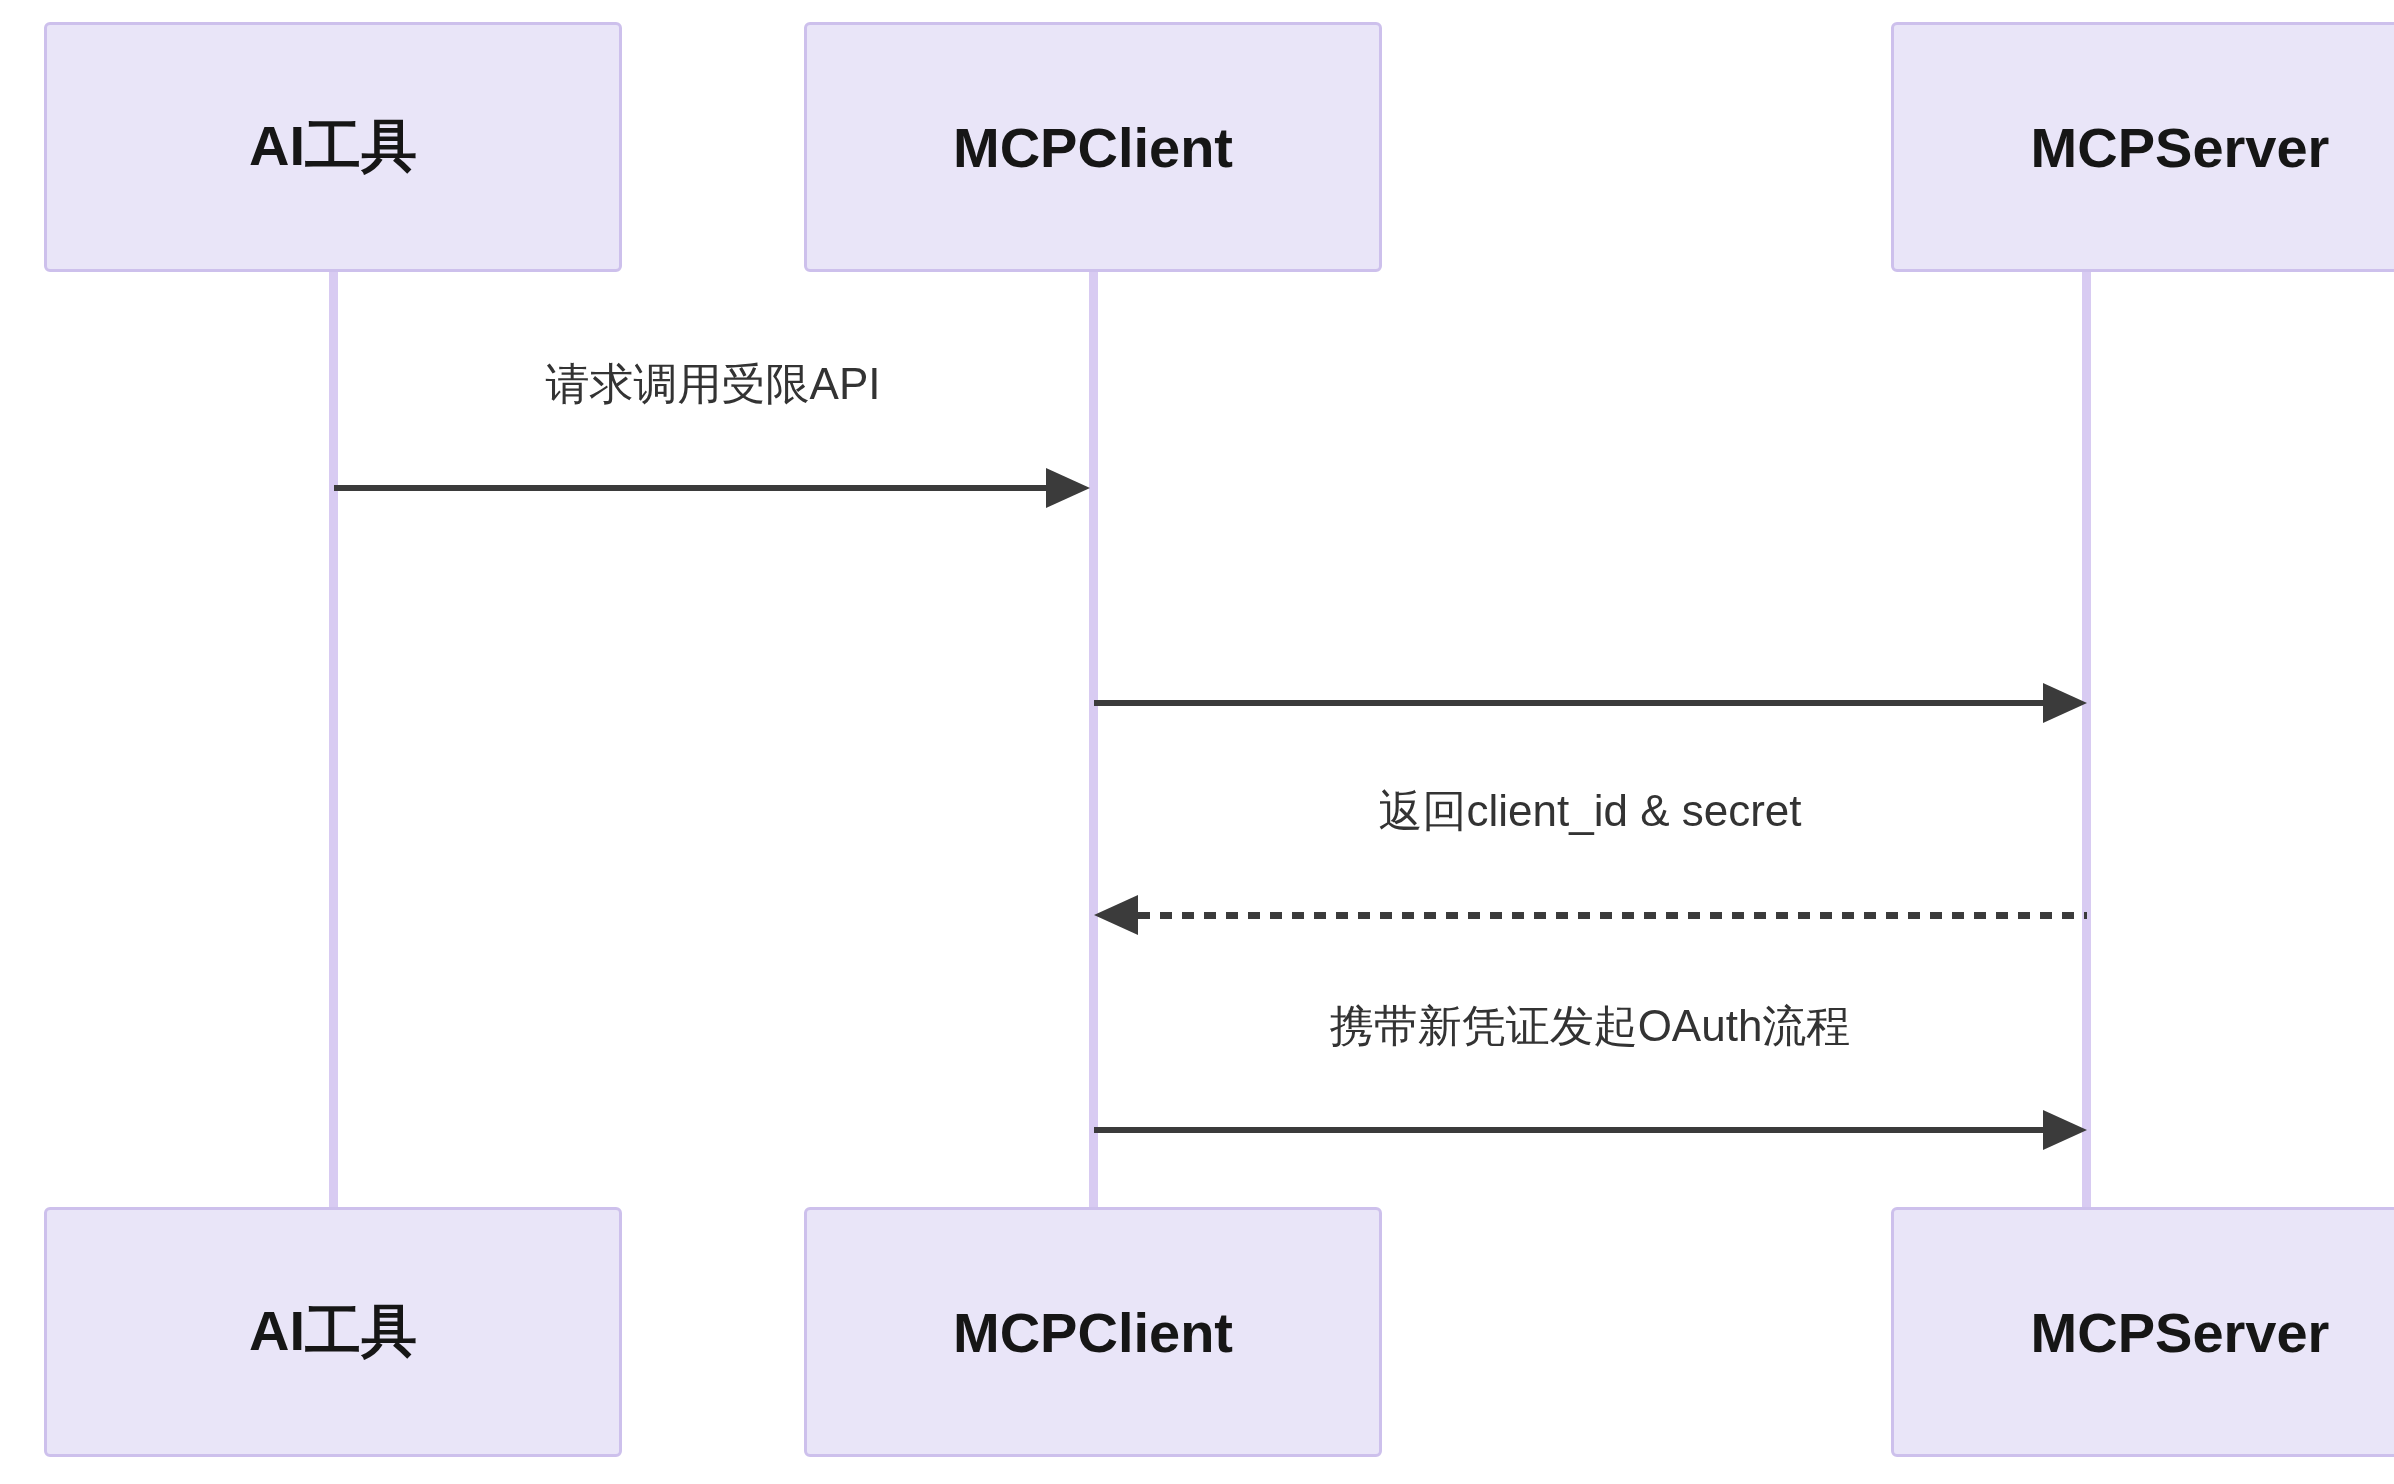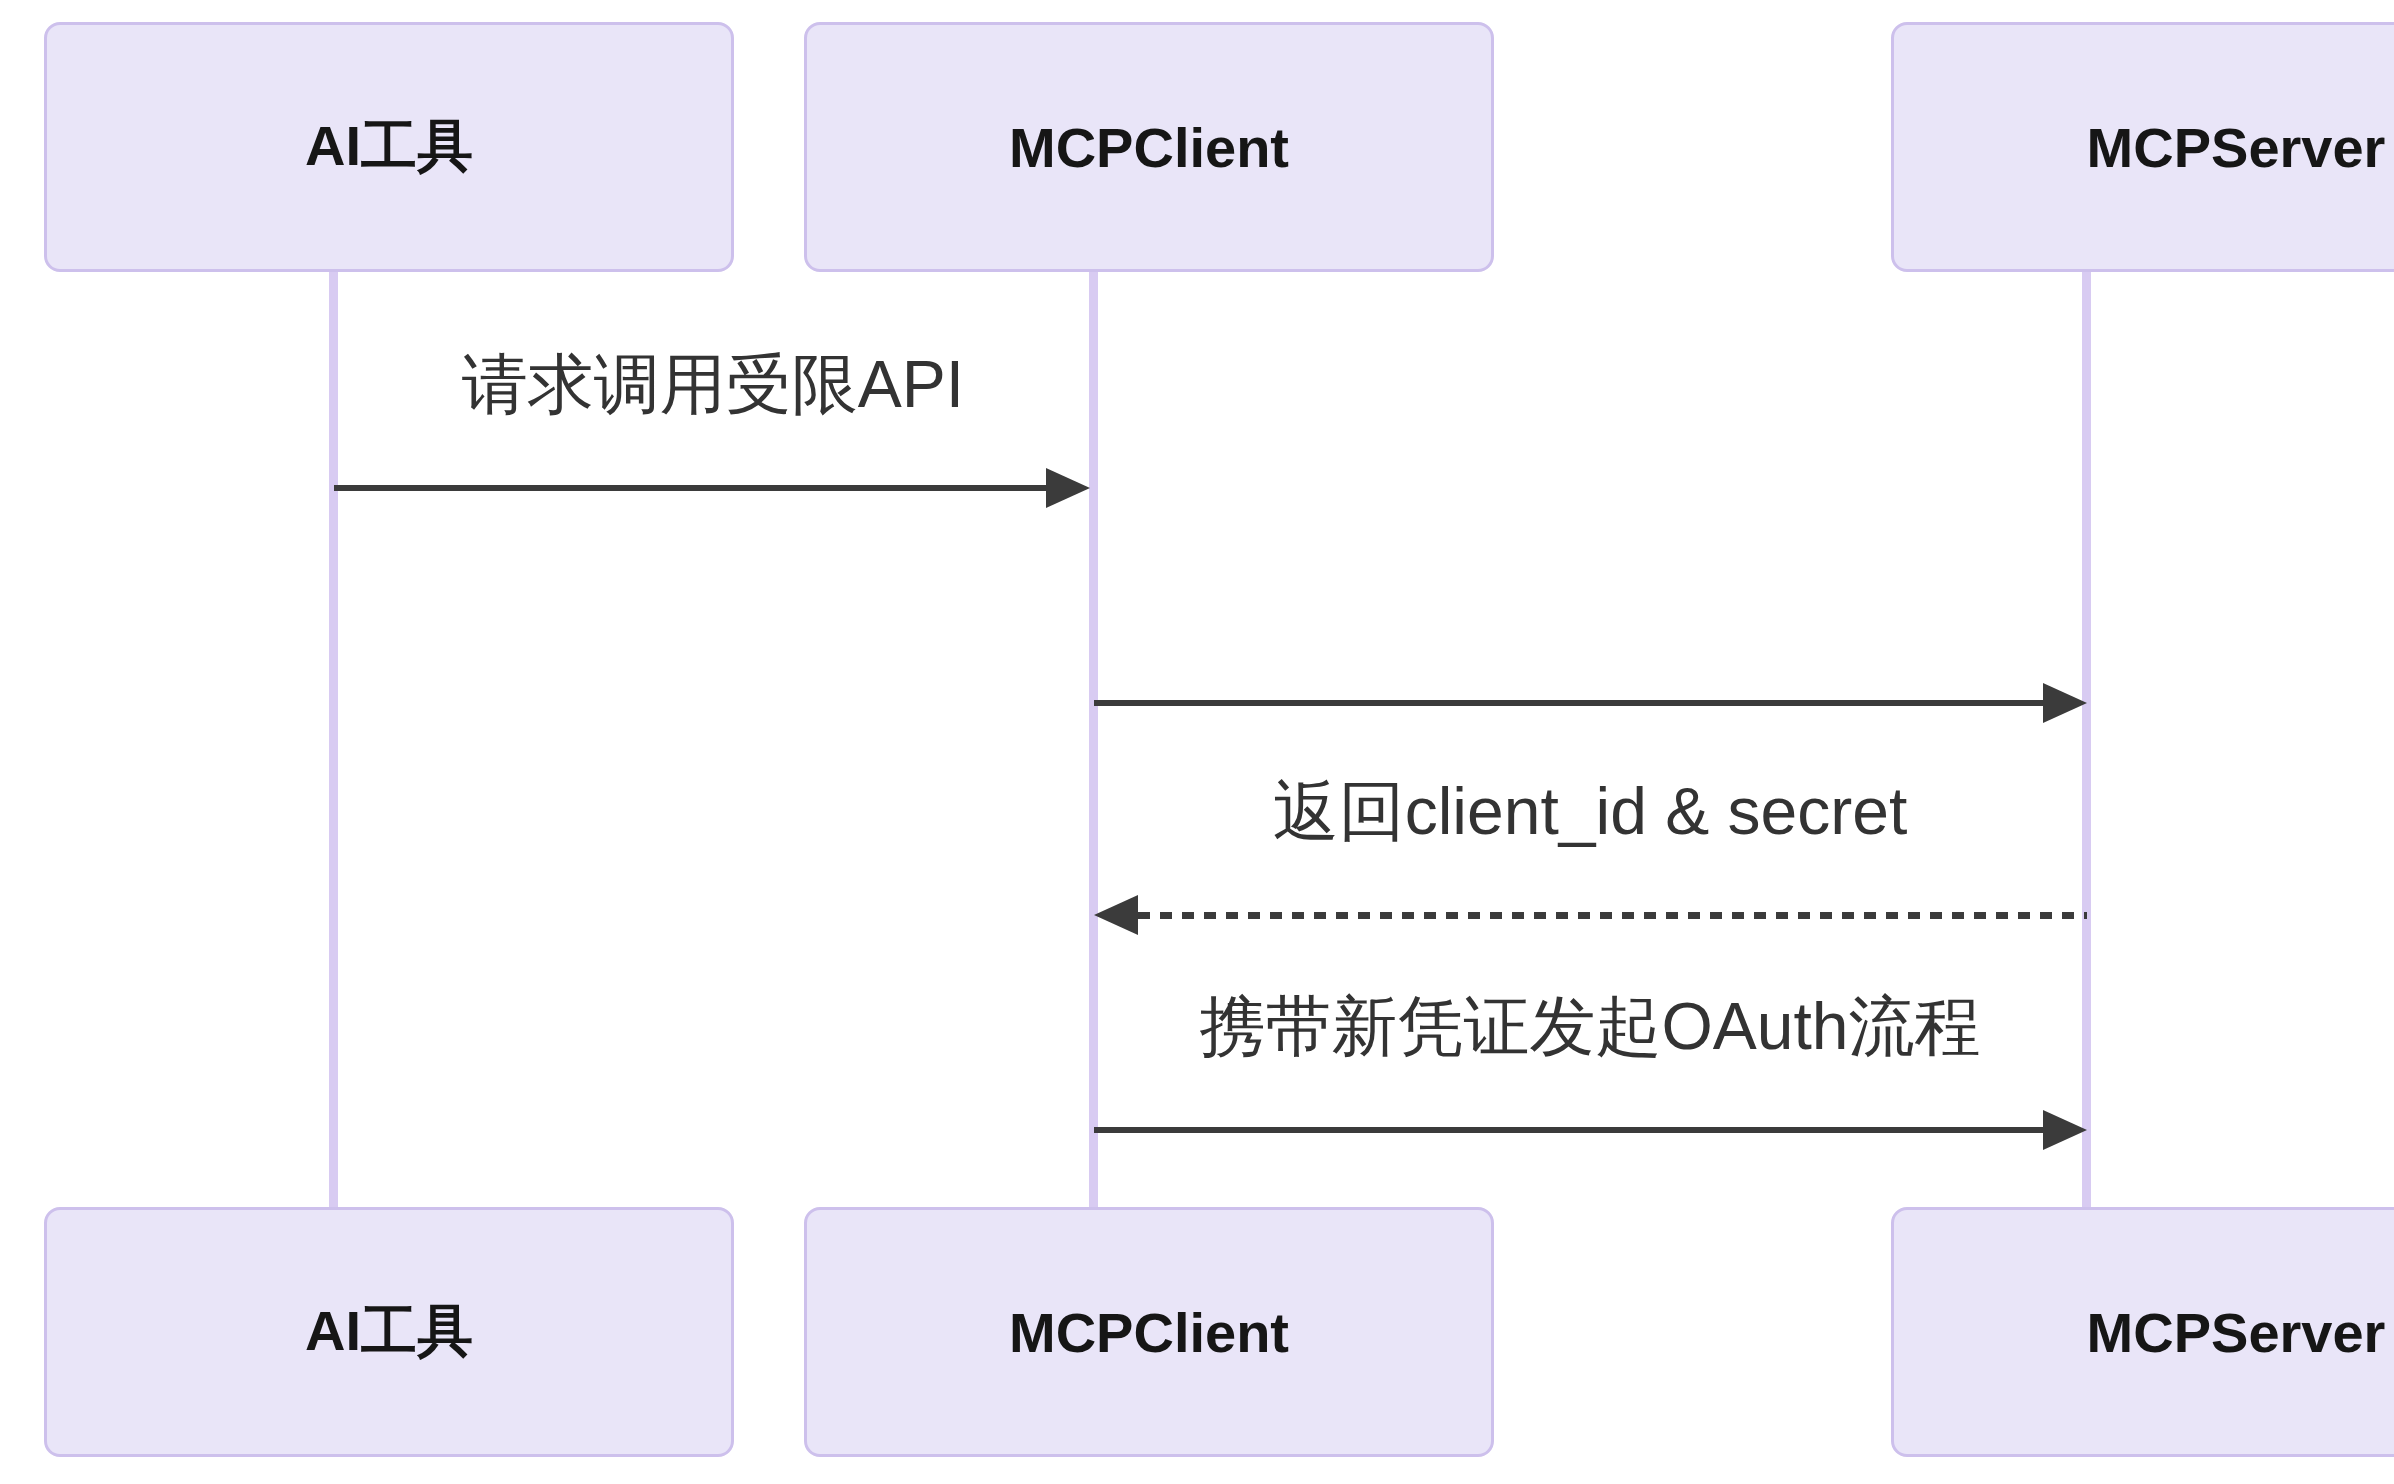--- a/index.html
+++ b/index.html
@@ -16,24 +16,24 @@
     width: 2394px; height: 1484px;
     background: var(--background);
     font-family: "Liberation Sans", "DejaVu Sans", sans-serif;
     overflow: hidden;
   }
   .diagram { position: relative; width: 2394px; height: 1484px; }
 
   
   .actor {
     position: absolute;
-    width: 690px; height: 250px;
+    width: 578px; height: 250px;
     background: var(--actor-fill);
     border: 3px solid var(--actor-border);
-    border-radius: 16px;
+    border-radius: 6px;
     display: flex; align-items: center; justify-content: center;
   }
   .a1 { left: 44px; }
   .a2 { left: 804px; text-align: right; }
   .a3 { left: 1891px; }
   .row-top { top: 22px; }
   .row-bottom { top: 1207px; }
   .actor-label {
     font-size: 56px; font-weight: 700;
     color: var(--actor-text);
@@ -48,21 +48,21 @@
   }
   .l1 { left: 329px; }
   .l2 { left: 1089px; }
   .l3 { left: 2082px; }
 
   
   .msg-label {
     position: absolute;
     transform: translateX(-50%);
     white-space: nowrap;
-    font-size: 66px;
+    font-size: 44px;
     line-height: 64px;
     color: var(--message-text);
   }
   .mlab1 { left: 713px;  top: 352px; }
   .mlab2 { left: 1590px; top: 567px; }
   .mlab3 { left: 1590px; top: 779px; }
   .mlab4 { left: 1590px; top: 994px; }
 
   
   .msg-line { position: absolute; height: 6px; background: var(--arrow); }

